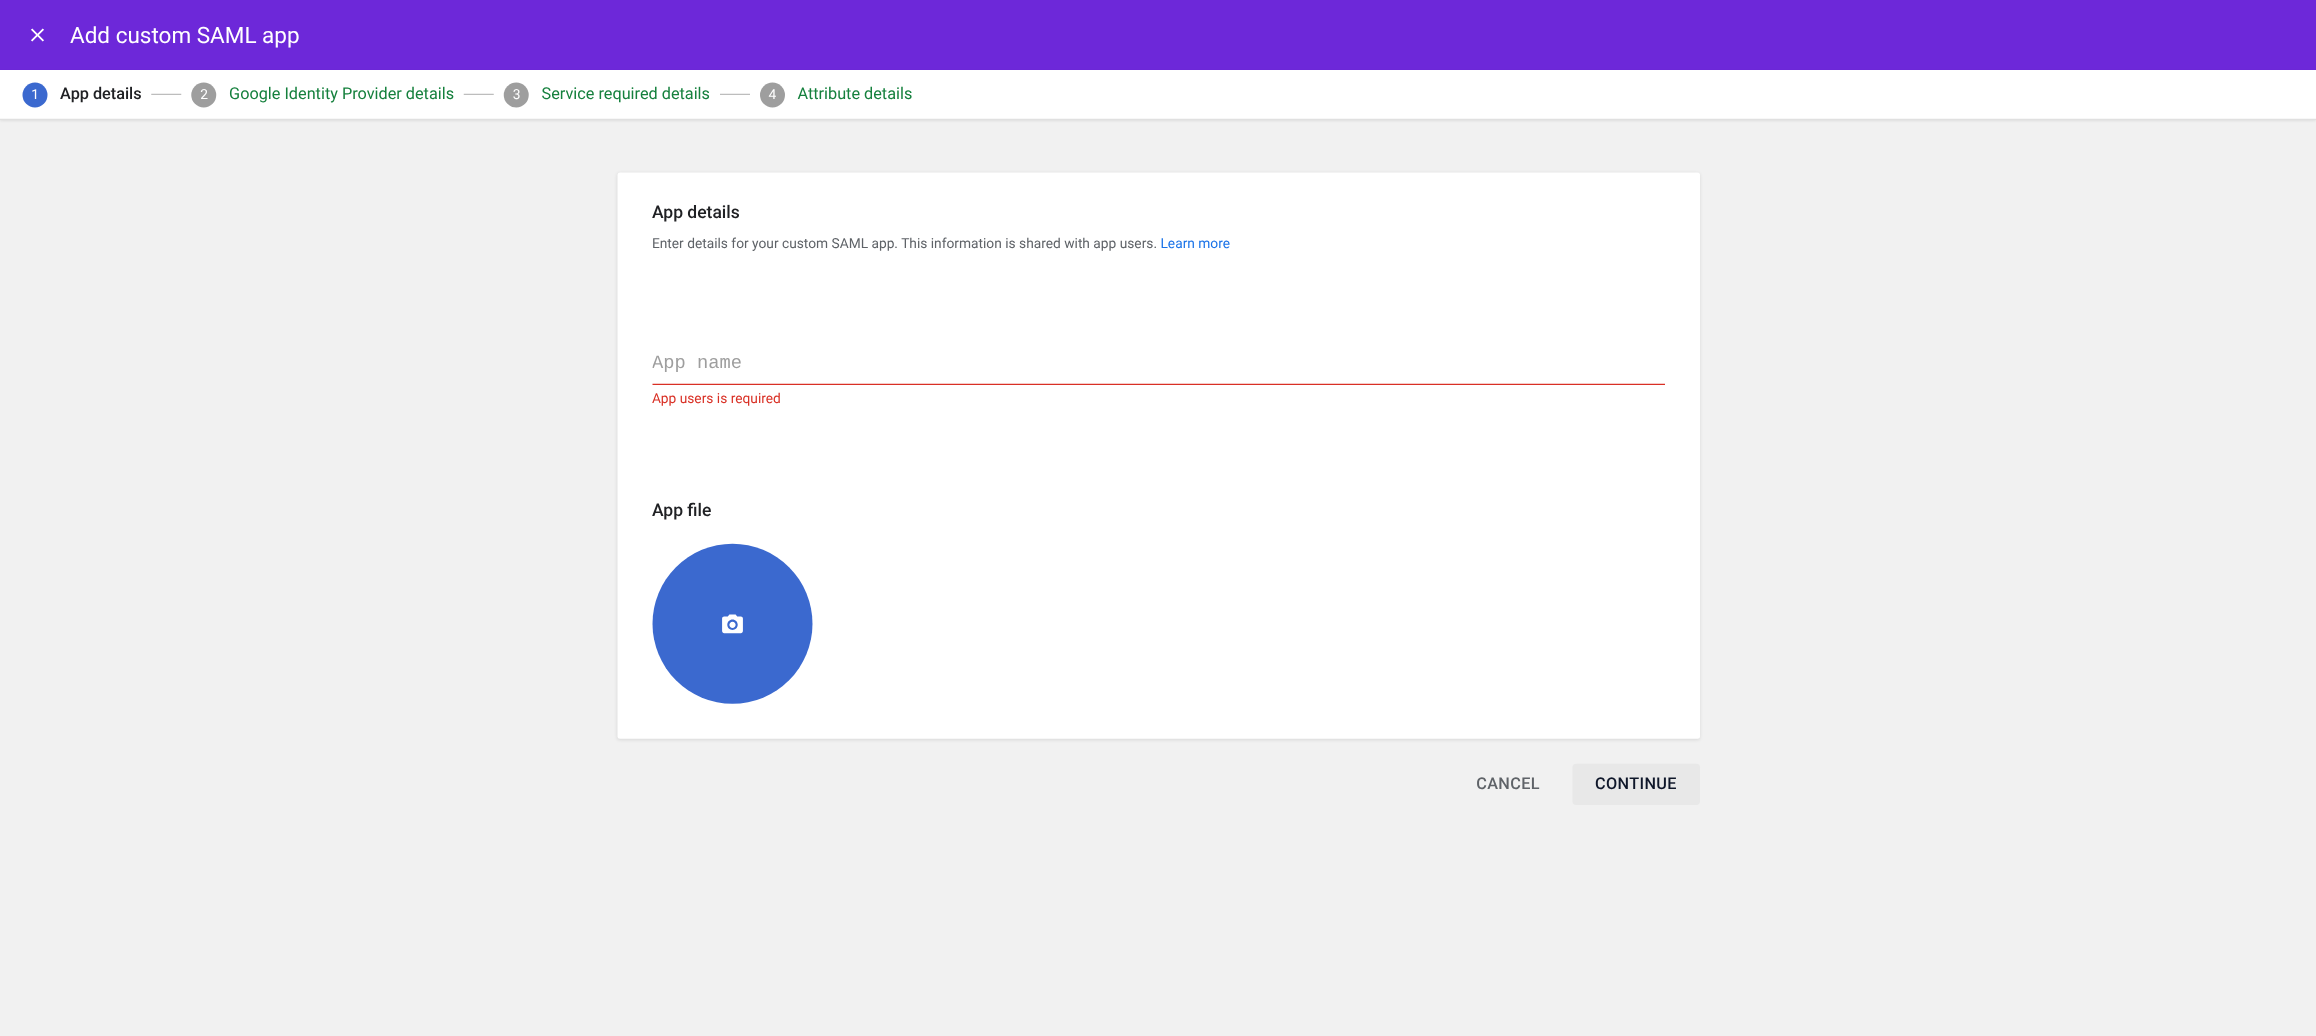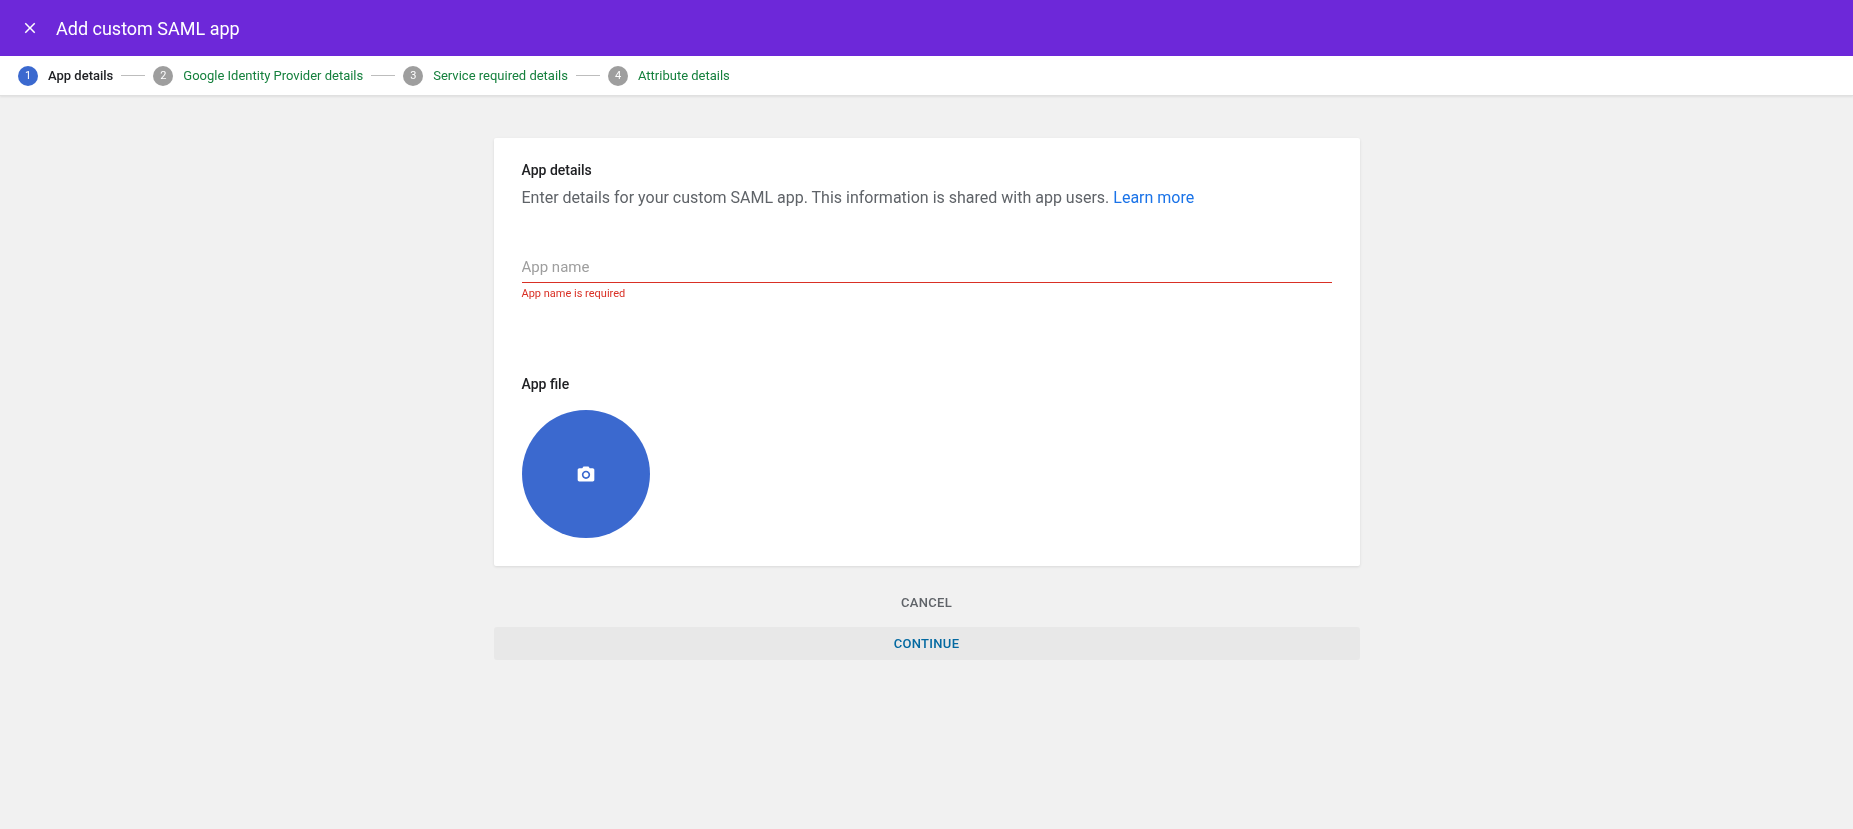--- a/index.html
+++ b/index.html
@@ -90,41 +90,42 @@
       box-shadow: 0 1px 3px rgba(0,0,0,0.1);
       padding: 24px 28px 28px 28px;
     }
     .section-title {
       font-size: 14px;
       font-weight: 500;
       color: #202124;
       margin-bottom: 10px;
     }
     .section-desc {
-      font-size: 16px;
+      font-size: 11px;
       color: #5f6368;
-      margin-bottom: 44px;
+      margin-bottom: 71px;
     }
     .learn-more {
       color: #1a73e8;
       text-decoration: none;
     }
     .input-group {
       margin-bottom: 34px;
       position: relative;
     }
     .text-input {
       width: 100%;
       border: none;
       border-bottom: 1px solid #dadce0;
-      font-size: 16px;
+      font-size: 20px;
       padding: 6px 0;
       outline: none;
       background: transparent;
       color: #404040;
+      font-family: Liberation Mono, monospace;
     }
     .text-input::placeholder {
       color: #9e9e9e;
       font-size: 15px;
     }
     .text-input.error {
       border-bottom: 1px solid #d93025;
     }
     .error-text {
       font-size: 11px;
@@ -144,39 +145,38 @@
       justify-content: center;
       cursor: pointer;
       margin-top: 18px;
     }
     .footer-actions {
       width: 866px;
       display: flex;
       justify-content: flex-end;
       padding: 20px 0;
       gap: 8px;
-      flex-direction: column;
     }
     .btn {
       padding: 9px 18px;
       font-size: 13px;
       font-weight: 500;
       letter-spacing: 0.3px;
       border: none;
       cursor: pointer;
       border-radius: 3px;
       text-transform: uppercase;
     }
     .btn-cancel {
       background: transparent;
       color: #5f6368;
     }
     .btn-continue {
       background: #e8e8e8;
-      color: #0369a1;
+      color: #0f172a;
     }
     .icon-section-desc {
       font-size: 13px;
       color: #5f6368;
       margin-bottom: 4px;
     }
   </style>
 </head>
 <body>
 
@@ -213,21 +213,21 @@
 
 <div class="content-area">
   <div class="card">
     <div class="section-title">App details</div>
     <div class="section-desc">
       <span>Enter details for your custom SAML app. This information is shared with app users. </span><a href="#" class="learn-more">Learn more</a>
     </div>
 
     <div class="input-group">
       <input type="text" class="text-input error" placeholder="App name" style="">
-      <div class="error-text">App name is required</div>
+      <div class="error-text">App users is required</div>
     </div>
 
 
     <div class="section-spacer"></div>
 
     <div class="section-title">App file</div>
 
     <div class="icon-upload">
       <svg width="22" height="20" viewBox="0 0 24 24" fill="#fff">
         <path d="M9 3L7.5 5H4c-1.1 0-2 .9-2 2v12c0 1.1.9 2 2 2h16c1.1 0 2-.9 2-2V7c0-1.1-.9-2-2-2h-3.5L15 3H9zm3 15c-2.76 0-5-2.24-5-5s2.24-5 5-5 5 2.24 5 5-2.24 5-5 5zm0-8c-1.66 0-3 1.34-3 3s1.34 3 3 3 3-1.34 3-3-1.34-3-3-3z"></path>

